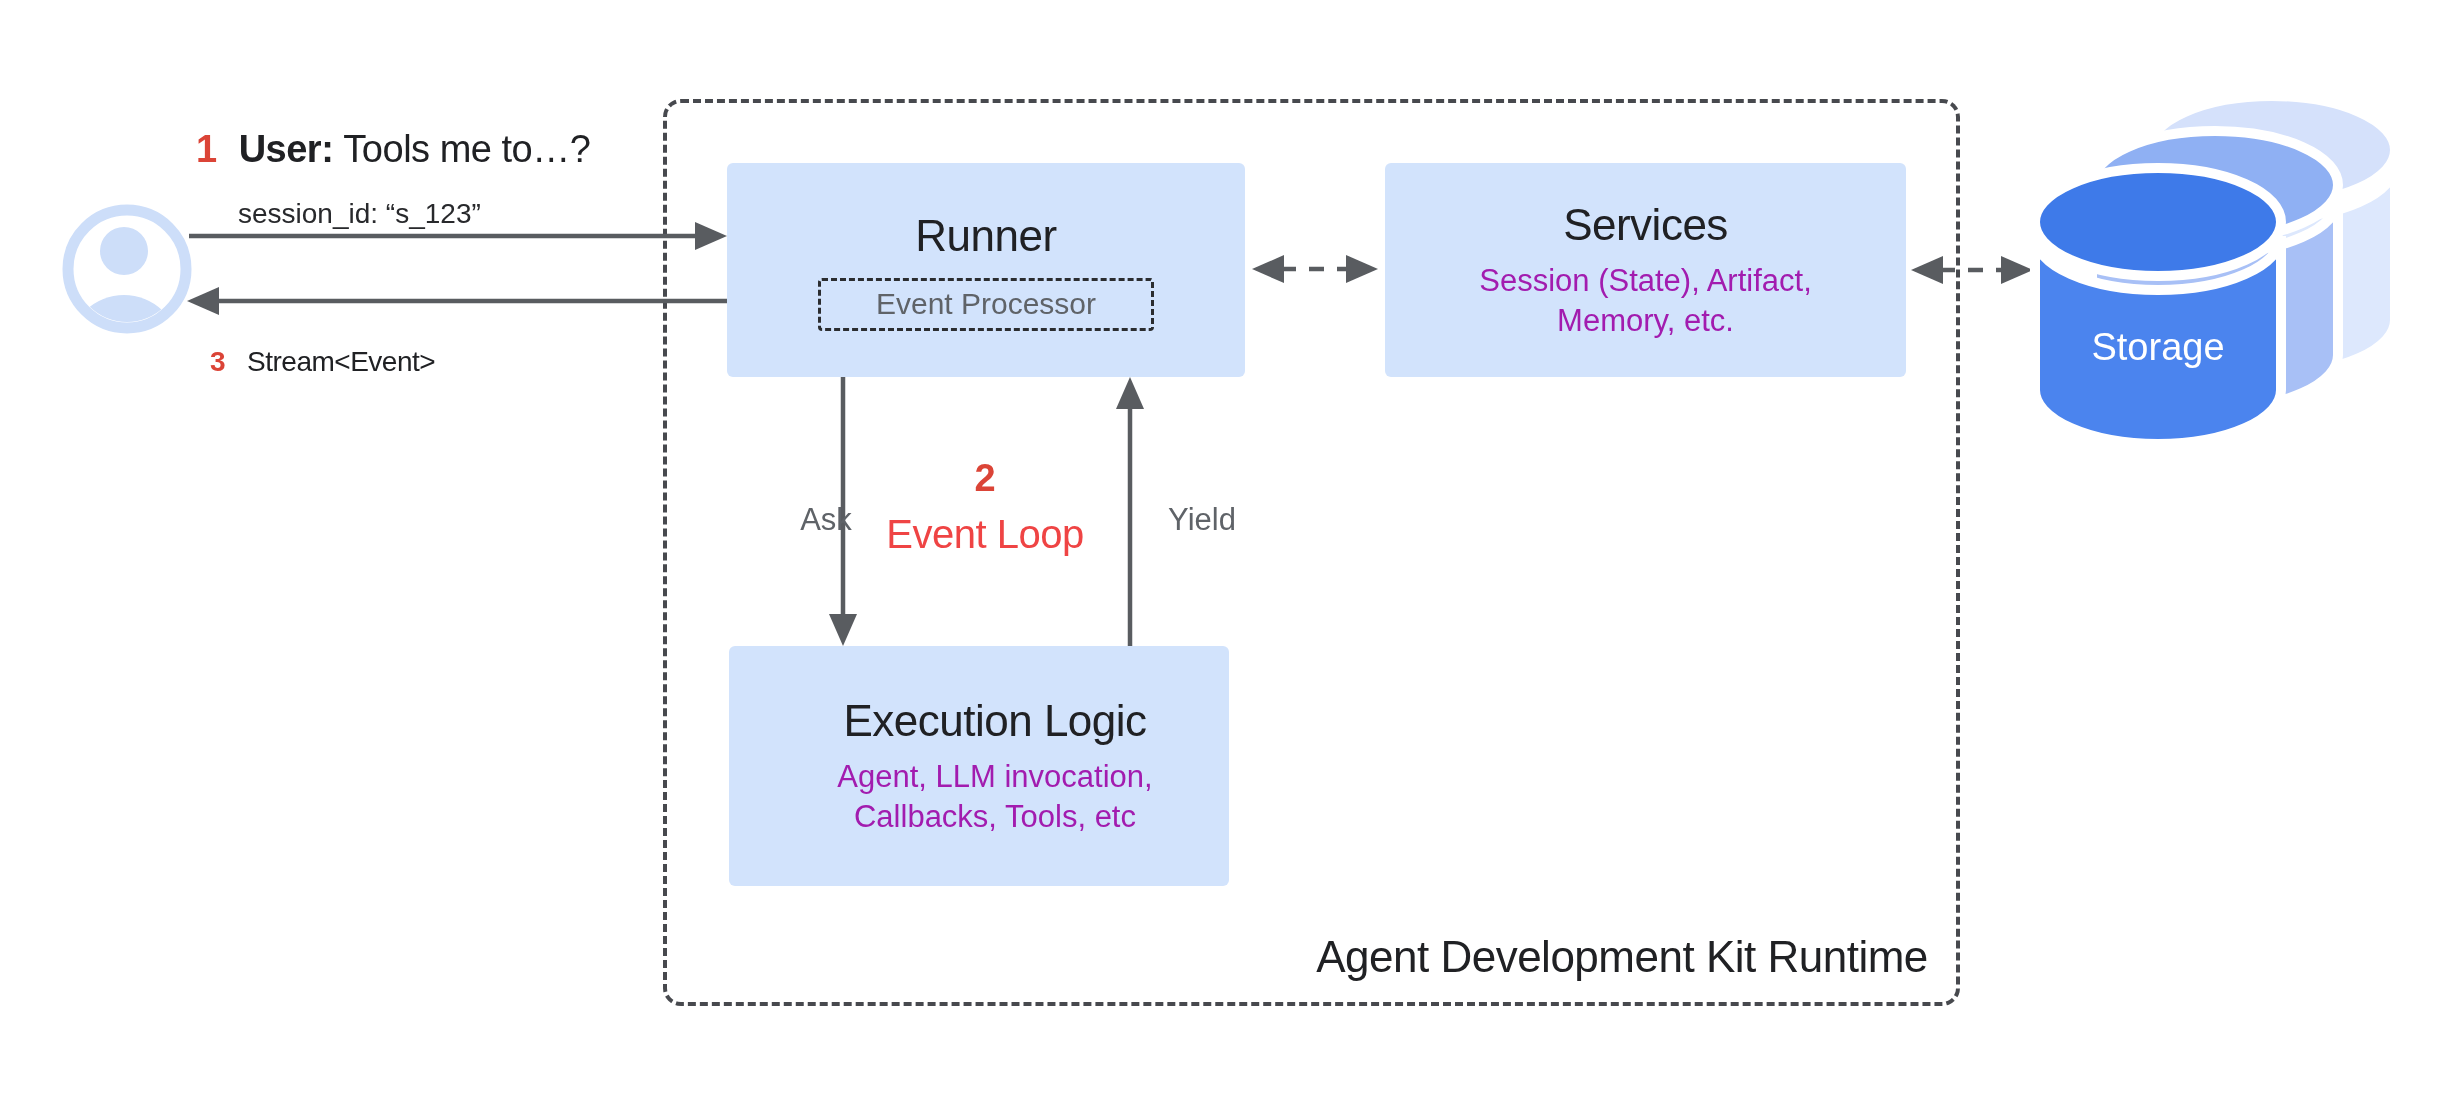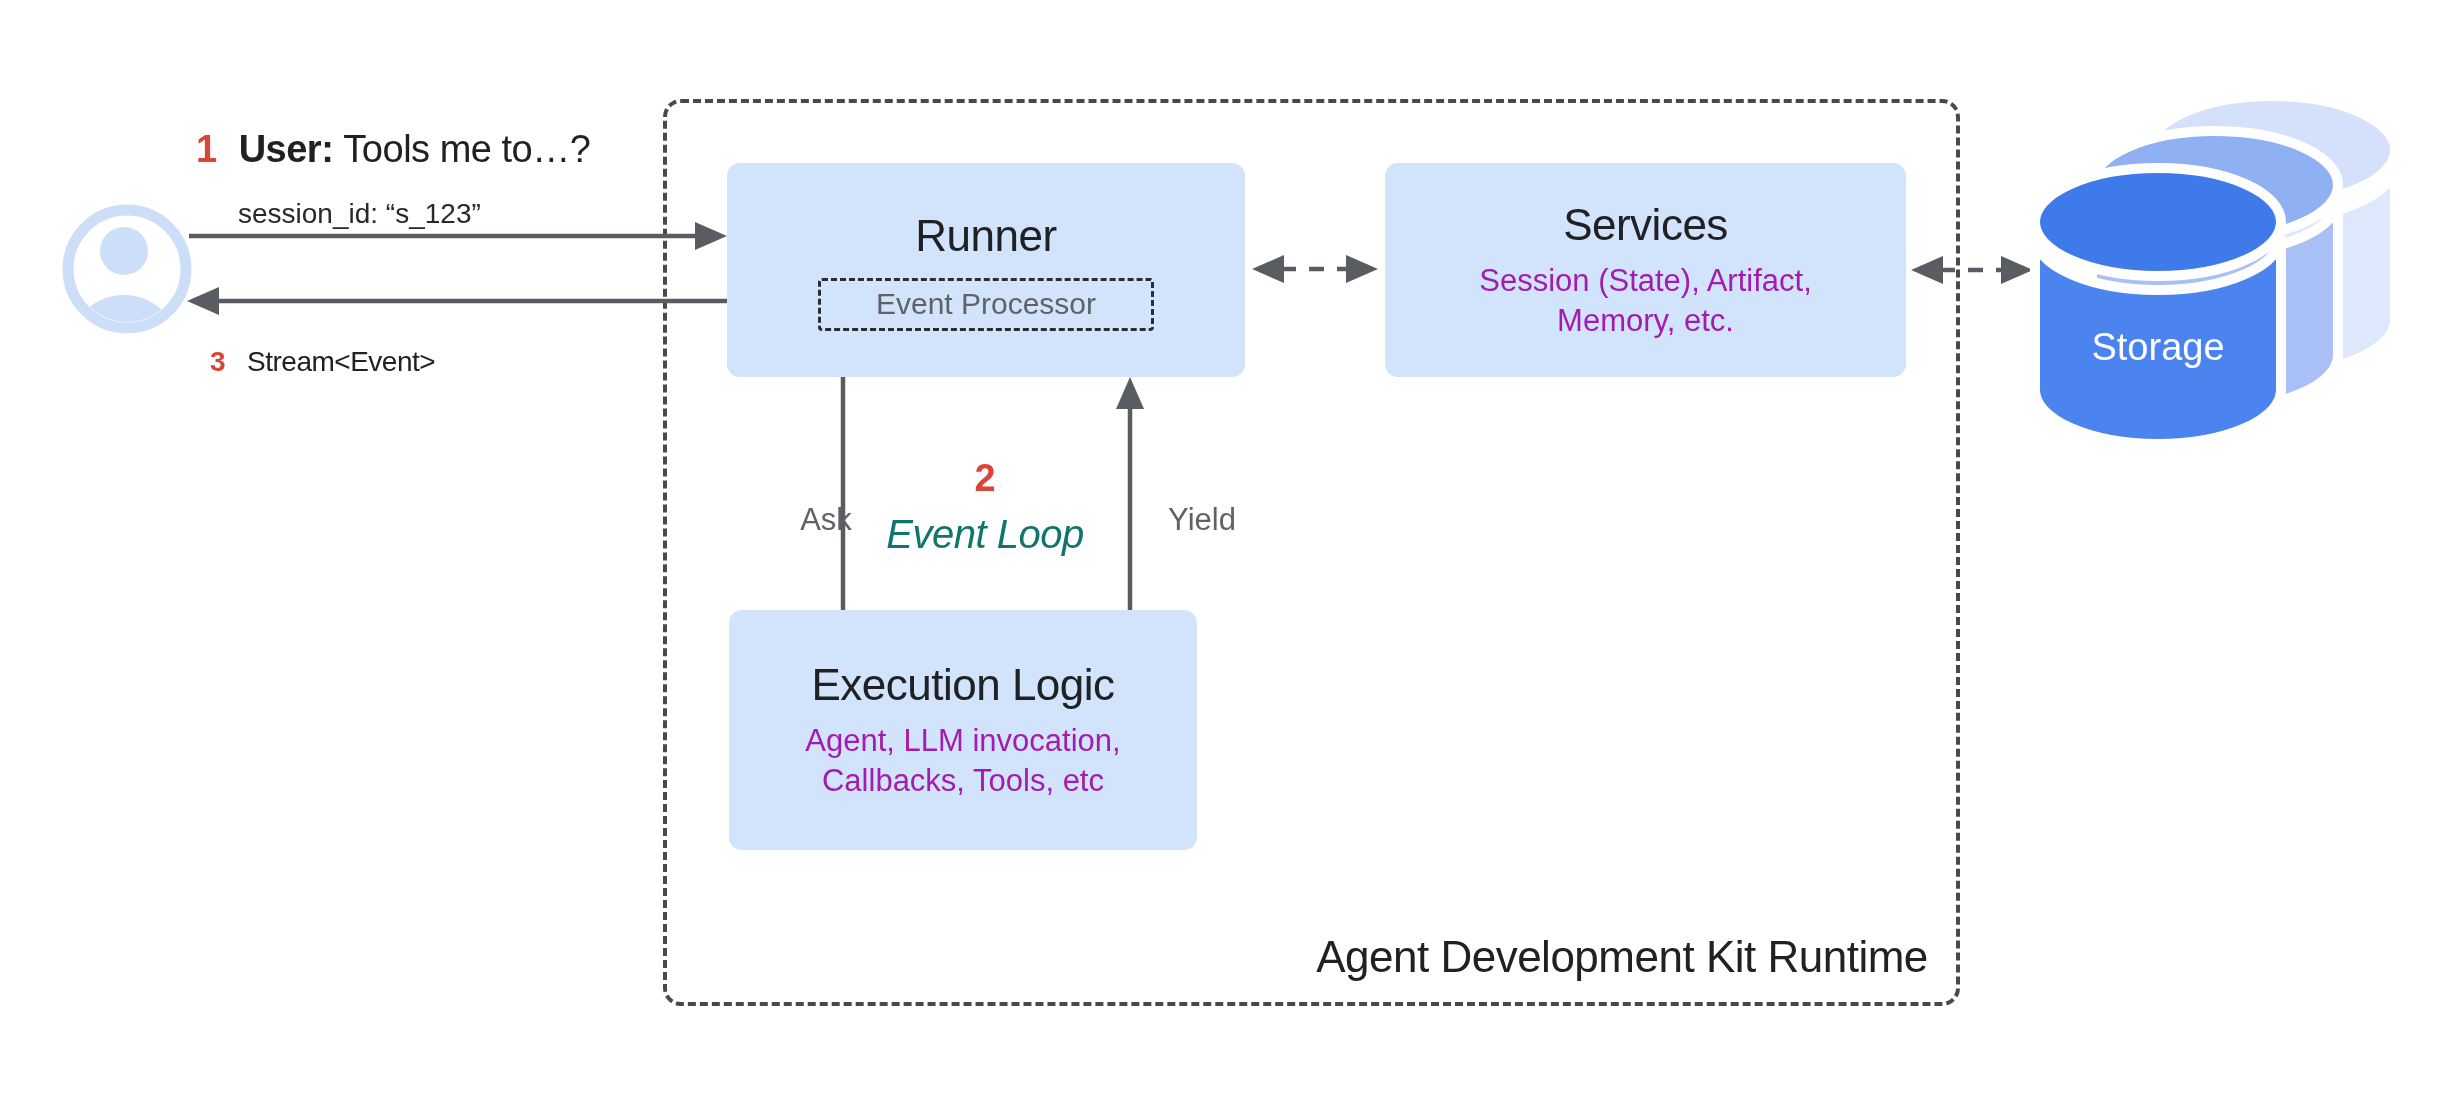--- a/index.html
+++ b/index.html
@@ -9,48 +9,48 @@
   }
   .abs{position:absolute;}
   #svg-layer{position:absolute;left:0;top:0;z-index:2;}
   
   #runtime-border{
     left:663px;top:99px;width:1297px;height:907px;box-sizing:border-box;
     border:4px dashed #47494e;border-radius:18px;z-index:1;
   }
   
   .bluebox{
-    background:#d2e3fc;border-radius:13px;z-index:3;
+    background:#d2e3fc;border-radius:6px;z-index:3;
     display:flex;flex-direction:column;align-items:center;justify-content:center;
     text-align:center;
   }
   #runner-box{left:727px;top:163px;width:518px;height:214px;}
   #services-box{left:1385px;top:163px;width:521px;height:214px;}
-  #execution-box{left:729px;top:610px;width:468px;height:240px;}
+  #execution-box{left:729px;top:646px;width:468px;height:240px;padding-left:32px;}
   .box-title{font-size:44px;letter-spacing:-0.5px;color:#202124;line-height:52px;}
   .box-sub{font-size:31px;color:#a21caf;line-height:40px;margin-top:10px;}
   #event-processor-box{
     margin-top:16px;width:336px;height:53px;box-sizing:border-box;
     border:3px dashed #2b2d30;border-radius:4px;
     display:flex;align-items:center;justify-content:center;
   }
   #event-processor-label{font-size:30px;color:#5f6368;}
   
   #step1-label{left:196px;top:128px;font-size:38px;letter-spacing:-0.5px;white-space:nowrap;z-index:4;}
   #step1-label .num{color:#db4437;font-weight:bold;margin-right:22px;}
   #step1-label .bold{font-weight:bold;}
   #session-label{left:238px;top:198px;font-size:28px;color:#28292c;white-space:nowrap;z-index:4;text-align:right;}
   #step3-label{left:210px;top:346px;font-size:28px;letter-spacing:-0.5px;white-space:nowrap;z-index:4;}
   #step3-label .num{color:#db4437;font-weight:bold;margin-right:22px;}
   
   .centered{transform:translate(-50%,-50%);white-space:nowrap;z-index:4;}
   #ask-label{left:778px;top:520px;font-size:31px;color:#5f6368;margin-left:48px;}
   #yield-label{left:1202px;top:520px;font-size:31px;color:#5f6368;}
   #step2-num{left:985px;top:478px;font-size:38px;color:#db4437;font-weight:bold;}
-  #event-loop-label{left:985px;top:534px;font-size:40px;letter-spacing:-0.5px;color:#0f766e;font-style:italic;}
+  #event-loop-label{left:985px;top:534px;font-size:40px;letter-spacing:-0.5px;color:#ef4444;}
   
   #runtime-caption{left:1622px;top:957px;font-size:44px;letter-spacing:-0.5px;color:#202124;}
   
   #storage-label{left:2158px;top:347px;font-size:38px;color:#ffffff;z-index:4;}
 </style>
 </head>
 <body>
 
 <div id="canvas">
 

